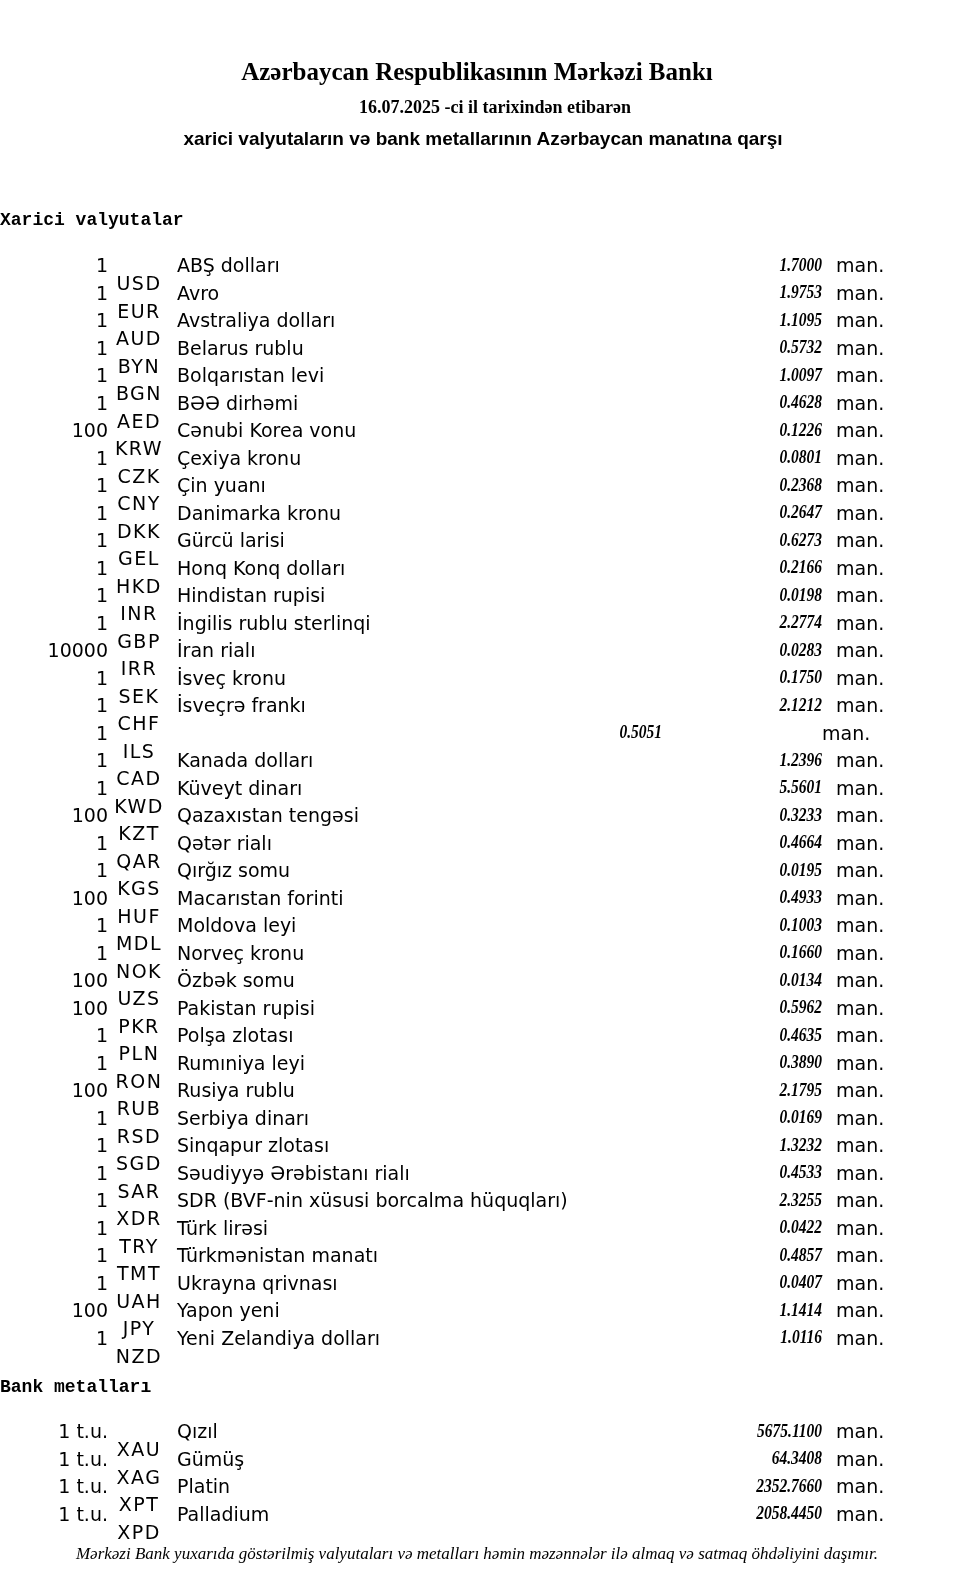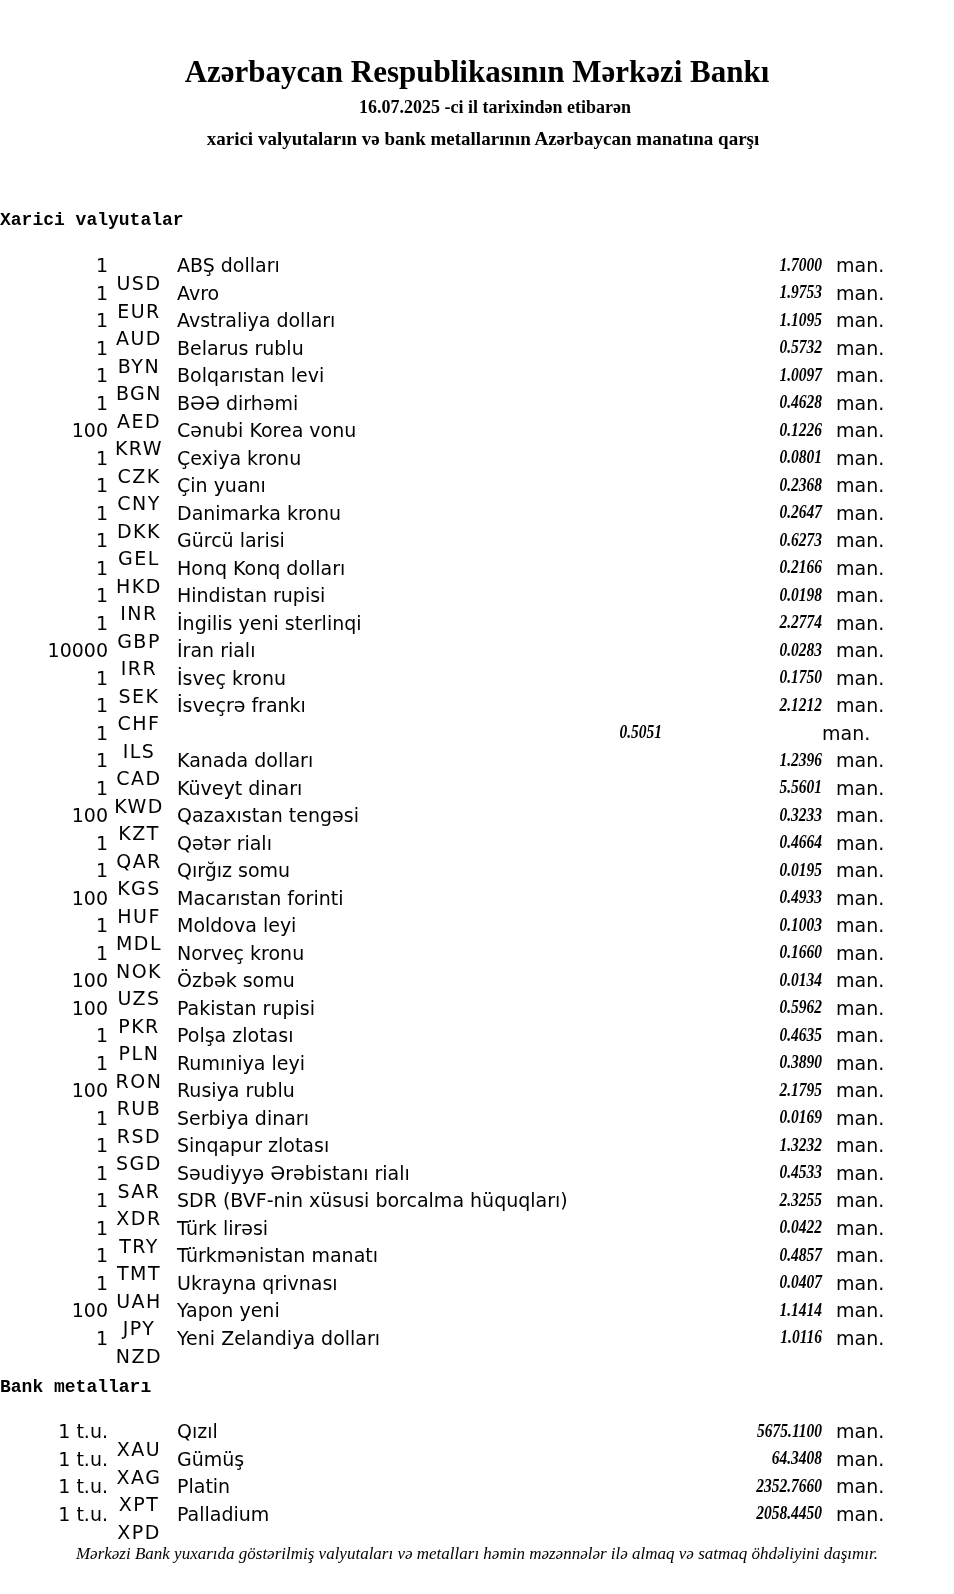--- a/index.html
+++ b/index.html
@@ -12,32 +12,32 @@
   .page {
     position: relative;
     width: 954px; height: 1594px;
     background: #ffffff;
     overflow: hidden;
   }
   .doc-title {
     position: absolute; top: 57px; left: 0; width: 954px;
     text-align: center;
     font-family: "Liberation Serif", serif;
-    font-weight: bold; font-size: 31px; line-height: 30px;
+    font-weight: bold; font-size: 25px; line-height: 30px;
   }
   .doc-date {
     position: absolute; top: 96px; left: 0; width: 954px;
     text-align: center;
     font-family: "Liberation Serif", serif;
     font-weight: bold; font-size: 18px; line-height: 22px; padding-left: 36px;
   }
   .doc-subtitle {
     position: absolute; top: 127px; left: 0; width: 954px;
     text-align: center;
-    font-family: Liberation Serif, serif;
+    font-family: Liberation Sans, sans-serif;
     font-weight: bold; font-size: 19px; line-height: 23px; padding-left: 12px;
   }
   .section-title {
     position: absolute; left: 0; width: 758px;
     text-align: left;
     font-family: Liberation Mono, monospace;
     font-weight: bold; font-size: 18px; line-height: 22px;
   }
   #currencies-title { top: 209px; }
   #metals-title { top: 1376px; }
@@ -184,21 +184,21 @@
         <span class="cell-qty">1</span>
         <span class="cell-code">INR</span>
         <span class="cell-name">Hindistan rupisi</span>
         <span class="cell-rate">0.0198</span>
         <span class="cell-gap"></span>
         <span class="cell-man">man.</span>
       </div>
       <div class="rate-row">
         <span class="cell-qty">1</span>
         <span class="cell-code">GBP</span>
-        <span class="cell-name">İngilis yeni sterlinqi</span>
+        <span class="cell-name">İngilis rublu sterlinqi</span>
         <span class="cell-rate">2.2774</span>
         <span class="cell-gap"></span>
         <span class="cell-man">man.</span>
       </div>
       <div class="rate-row">
         <span class="cell-qty">10000</span>
         <span class="cell-code">IRR</span>
         <span class="cell-name">İran rialı</span>
         <span class="cell-rate">0.0283</span>
         <span class="cell-gap"></span>

